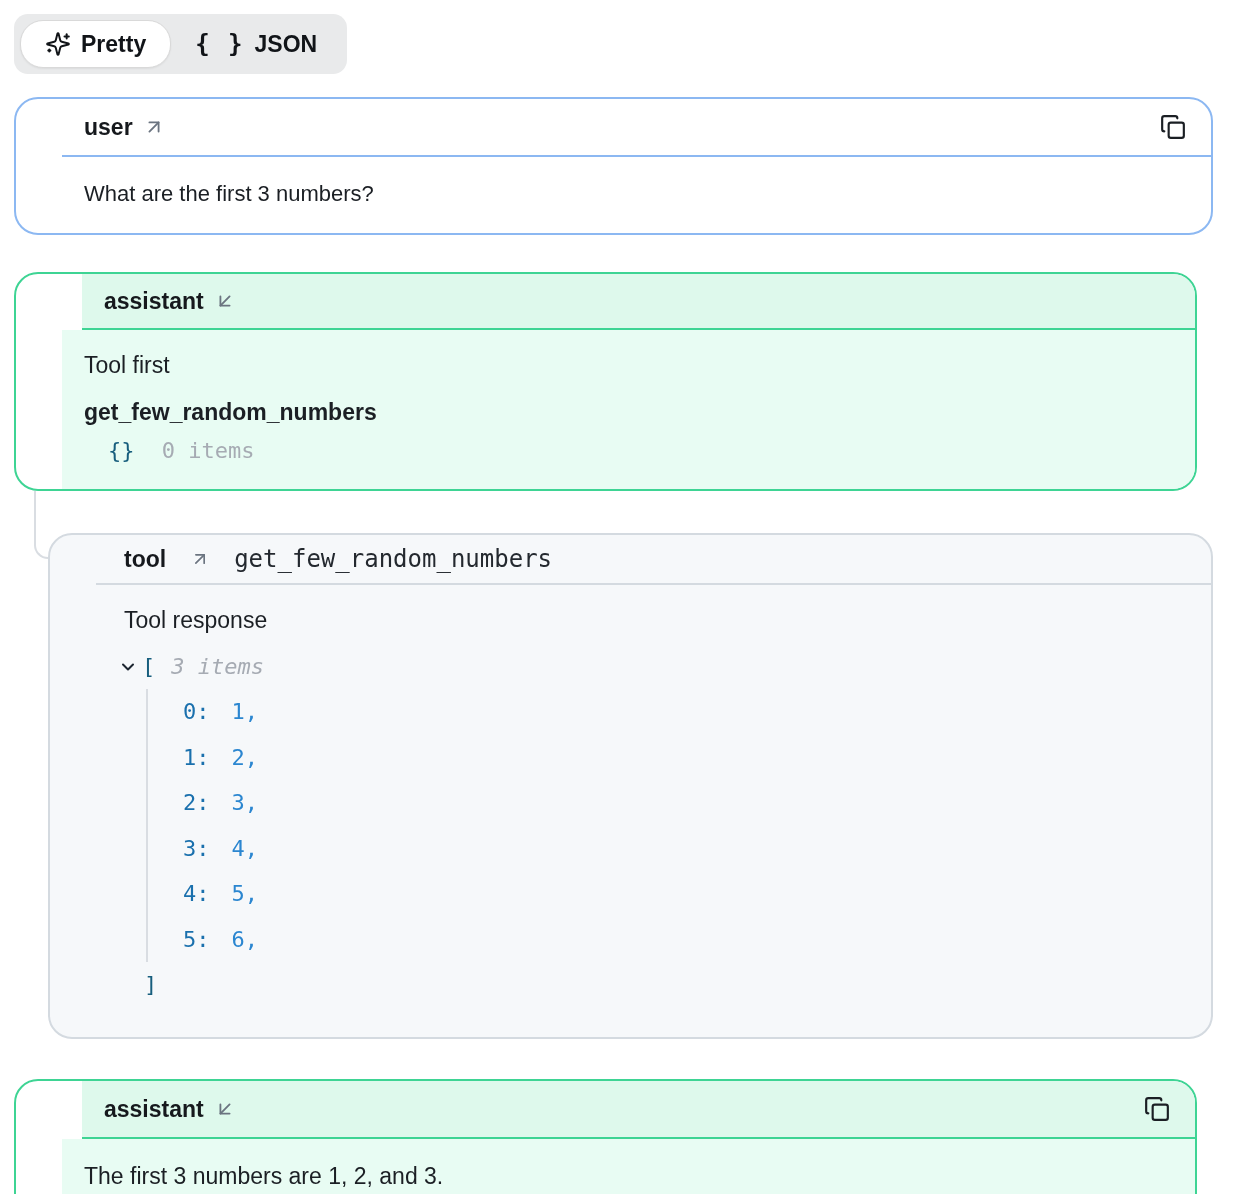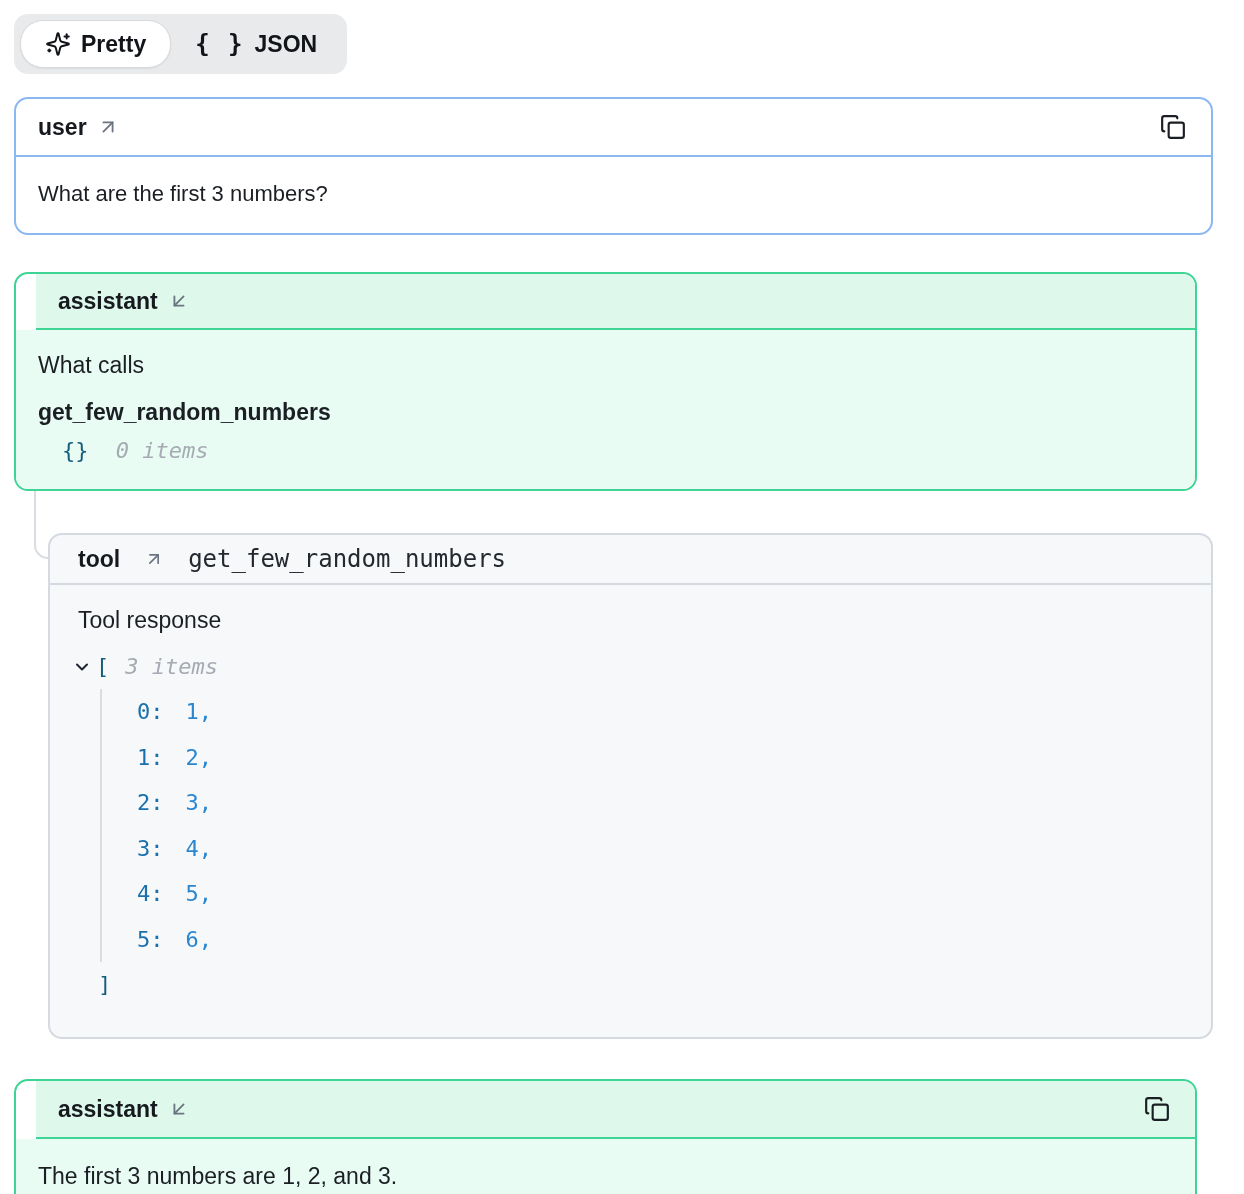--- a/index.html
+++ b/index.html
@@ -44,21 +44,21 @@
     cursor:pointer; font-family:inherit;
   }
   .segment.active {
     background:#ffffff;
     border:1px solid var(--pill-border);
     box-shadow:0 1px 2px rgba(0,0,0,.06);
   }
   .brace-glyph { font-weight:700; font-size:24px; letter-spacing:2px; }
 
   
-  .card { border-radius:14px; overflow:hidden; background:#fff; }
+  .card { border-radius:24px; overflow:hidden; background:#fff;padding-left:46px; }
   .card-header {
     display:flex; align-items:center; gap:10px;
     padding:12px 22px; min-height:56px;
     font-size:23px; font-weight:700; color:#16191d;
   }
   .spacer { flex:1; }
   .icon-btn {
     display:inline-flex; align-items:center; justify-content:center;
     width:32px; height:32px; border:none; background:transparent;
     cursor:pointer; color:#1b1f24;
@@ -70,21 +70,21 @@
   .user-card .card-body { padding:24px 22px 26px; font-size:22px; }
 
   .assistant-card { width:1183px; border:2px solid var(--green-border); margin-top:37px; }
   .assistant-card .card-header { background:var(--green-header-bg); border-bottom:2px solid var(--green-border);margin-left:20px; }
   .assistant-card .card-body { background:var(--green-body-bg); padding:22px 22px 26px; font-size:23px; }
 
   .toolcalls-title { margin-bottom:20px; }
   .toolcall-name { font-weight:600; margin-bottom:12px; }
   .toolcall-args { margin-left:24px; font-size:22px; }
   .args-brace { color:var(--json-bracket); }
-  .args-summary { color:var(--muted); font-style:italic; margin-left:14px; }
+  .args-summary { color:var(--muted); margin-left:14px; }
 
   .connector {
     width:16px; height:68px;
     margin:0 0 -26px 20px;
     border-left:2px solid var(--connector);
     border-bottom:2px solid var(--connector);
     border-bottom-left-radius:14px;
   }
   .tool-card {
     width:1165px; margin-left:34px; position:relative;
@@ -167,21 +167,21 @@
     <div class="card-header">
       <span>assistant</span>
       <span>
         <svg width="22" height="22" viewBox="0 0 24 24" fill="none" stroke="#6b7480" stroke-width="2" stroke-linecap="round" stroke-linejoin="round">
           <path d="M17 7 7 17"></path>
             <path d="M17 17H7V7"></path>
         </svg>
       </span>
     </div>
     <div class="card-body">
-      <div class="toolcalls-title">What calls</div>
+      <div class="toolcalls-title">Tool first</div>
       <div class="toolcall-name">get_few_random_numbers</div>
       <div class="toolcall-args mono">
         <span class="args-brace">{}</span>
         <span class="args-summary">0 items</span>
       </div>
     </div>
   </section>
 
   <div class="connector"></div>
 

